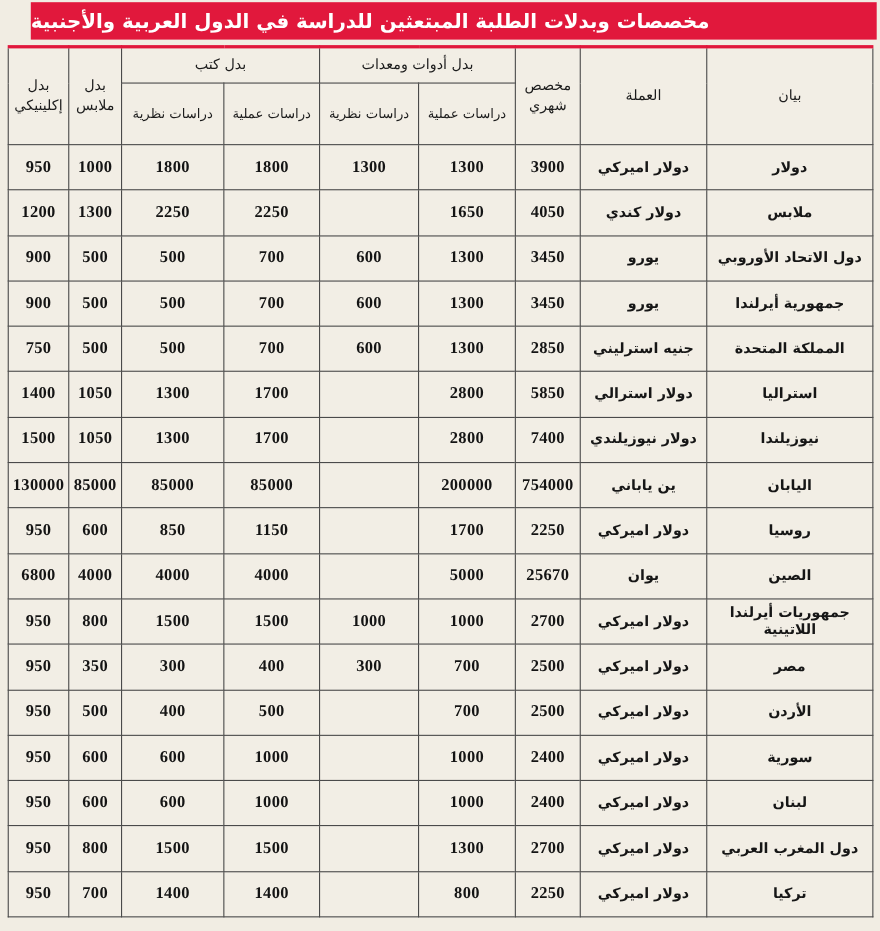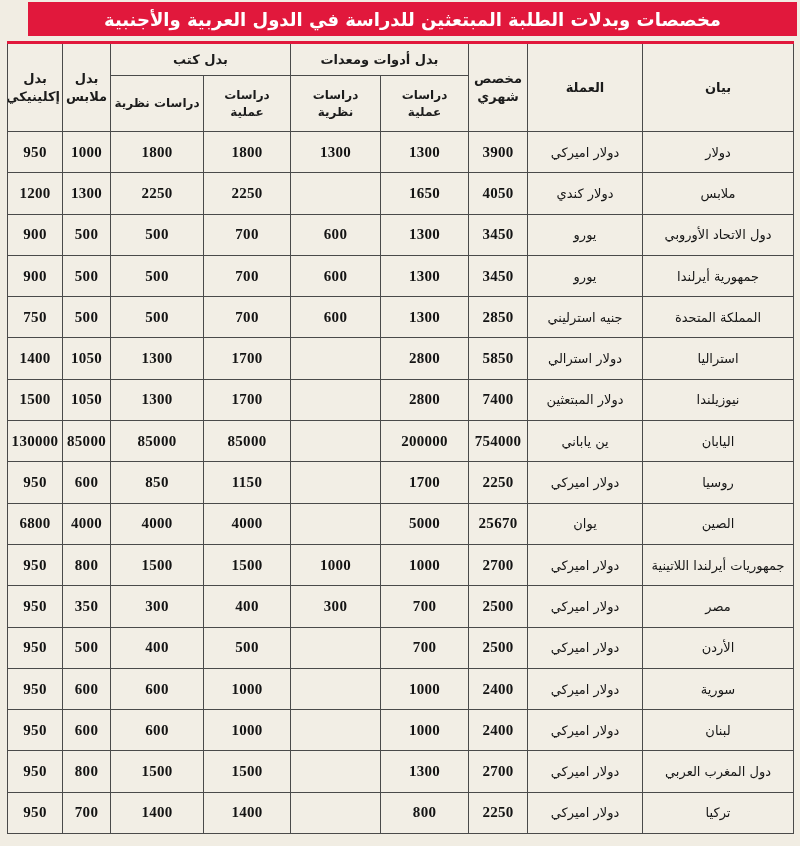--- a/index.html
+++ b/index.html
@@ -10,21 +10,20 @@
     background: #f1ede3;
     font-family: "DejaVu Sans", sans-serif;
     overflow: hidden;
   }
   .title-bar {
     margin: 2px 3px 0 28px;
     height: 34px;
     background: #e1183c;
     display: flex;
     align-items: center;
-    justify-content: center;
   }
   .title-bar span {
     color: #ffffff;
     font-size: 18px;
     font-weight: bold;
     direction: rtl;
   }
   table.data-table {
     margin: 5px 7px 0 7px;
     width: 786px;
@@ -39,35 +38,35 @@
     text-align: center;
     vertical-align: middle;
     padding: 1px 2px;
     overflow: hidden;
   }
   thead tr.group-row { height: 33px; }
   thead tr.sub-row   { height: 56px; }
   tbody tr           { height: 41.3px; }
   th {
     font-size: 13px;
-    font-weight: bold;
+    font-weight: normal;
     color: #1c1c1c;
     line-height: 1.35;
   }
   th.sub { font-size: 12px; }
   td.num {
     font-family: "Liberation Serif", serif;
     font-size: 15px;
     font-weight: bold;
     color: #141414;
     letter-spacing: 0.3px;
   }
   td.txt {
     font-size: 13px;
-    font-weight: normal;
+    font-weight: bold;
     color: #161616;
   }
 </style>
 </head>
 <body>
 
 <div class="page">
 
   <div class="title-bar">
     <span>مخصصات وبدلات الطلبة المبتعثين للدراسة في الدول العربية والأجنبية</span>
@@ -170,21 +169,21 @@
     <td class="num">2800</td>
     <td class="num"></td>
     <td class="num">1700</td>
     <td class="num">1300</td>
     <td class="num">1050</td>
     <td class="num">1400</td>
   </tr>
 
   <tr>
     <td class="txt">نيوزيلندا</td>
-    <td class="txt">دولار المبتعثين</td>
+    <td class="txt">دولار نيوزيلندي</td>
     <td class="num">7400</td>
     <td class="num">2800</td>
     <td class="num"></td>
     <td class="num">1700</td>
     <td class="num">1300</td>
     <td class="num">1050</td>
     <td class="num">1500</td>
   </tr>
 
   <tr>

